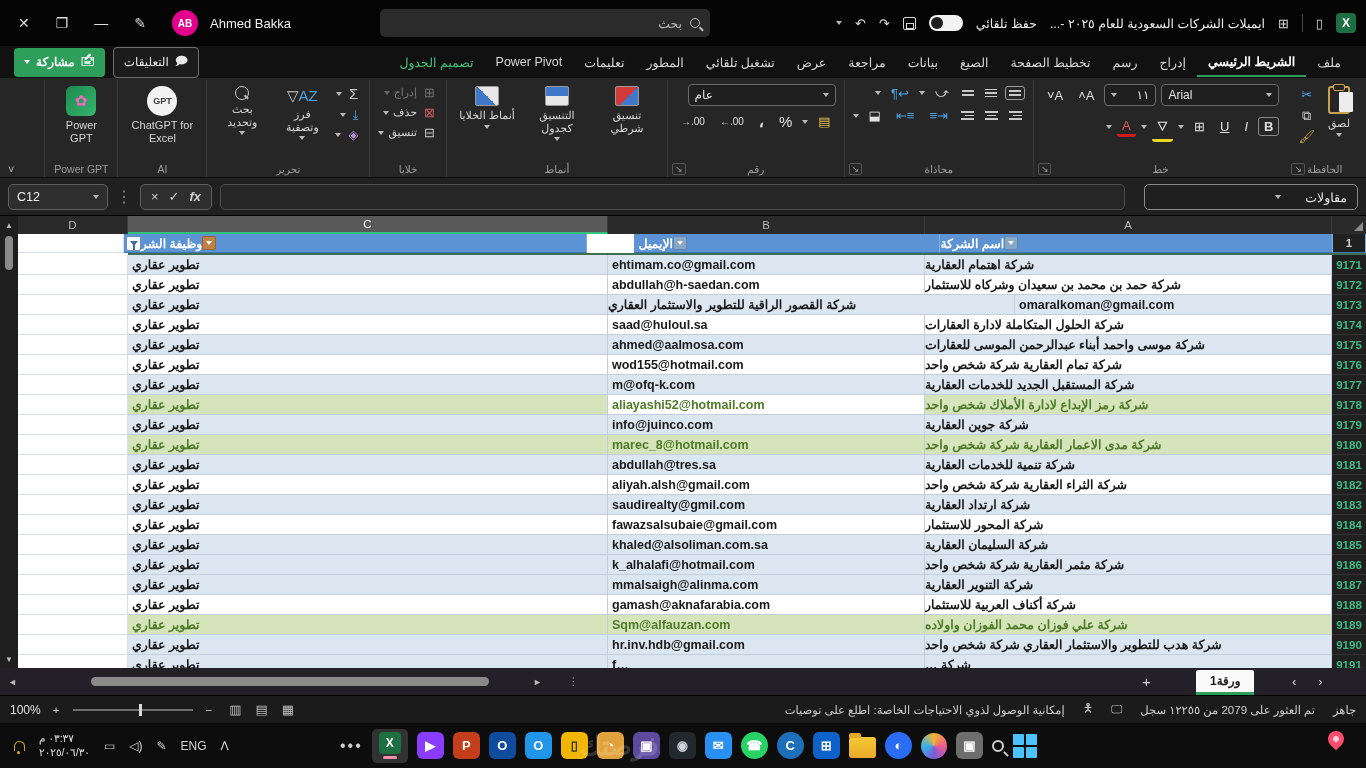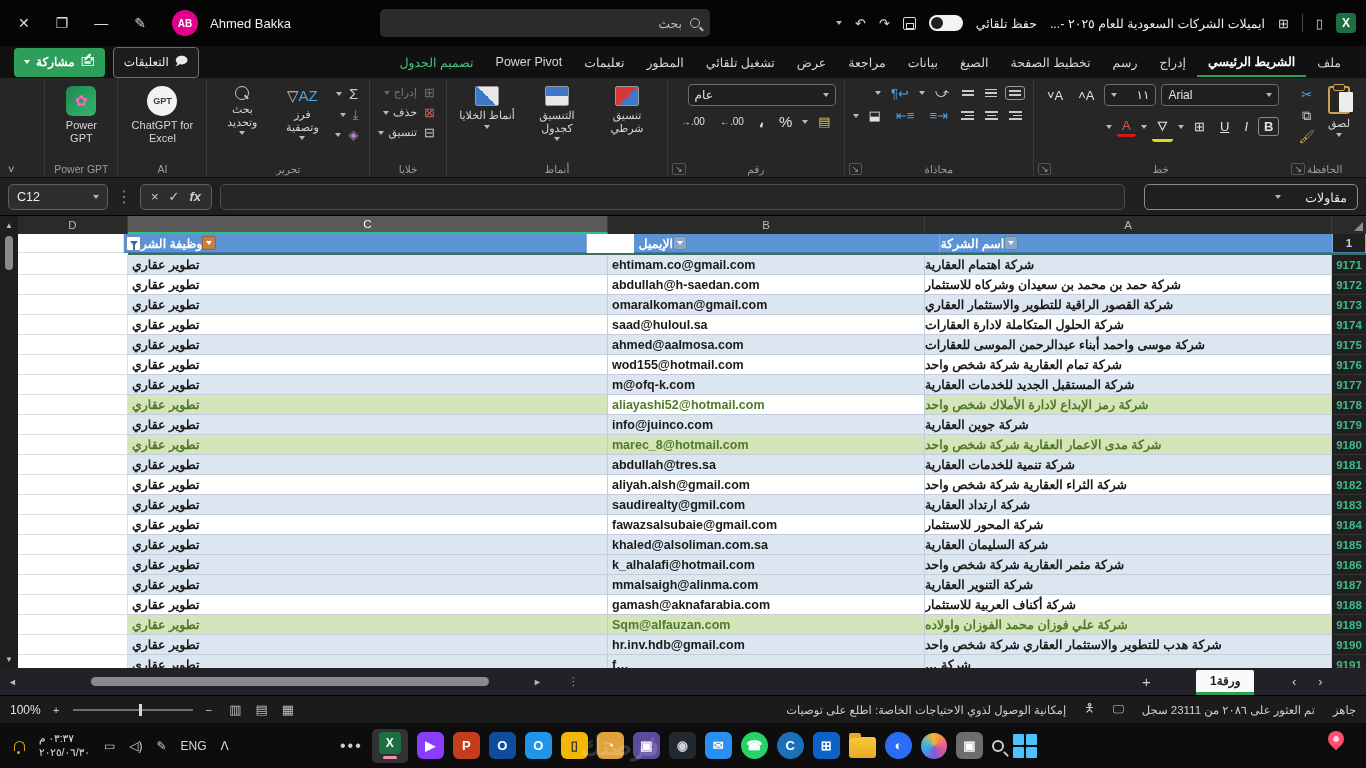--- a/index.html
+++ b/index.html
@@ -481,22 +481,22 @@
           <div class="grow">
             <span class="gcell cD band-white"></span>
             <span class="gcell cC band-white">تطوير عقاري</span>
             <span class="gcell cB band-white">abdullah@h-saedan.com</span>
             <span class="gcell cA band-white">شركة حمد بن محمد بن سعيدان وشركاه للاستثمار</span>
             <span class="gcell cN">9172</span>
           </div>
           <div class="grow">
             <span class="gcell cD band-white"></span>
             <span class="gcell cC band-blue">تطوير عقاري</span>
+            <span class="gcell cA band-blue">شركة القصور الراقية للتطوير والاستثمار العقاري</span>
             <span class="gcell cB band-blue">omaralkoman@gmail.com</span>
-            <span class="gcell cA band-blue">شركة القصور الراقية للتطوير والاستثمار العقاري</span>
             <span class="gcell cN">9173</span>
           </div>
           <div class="grow">
             <span class="gcell cD band-white"></span>
             <span class="gcell cC band-white">تطوير عقاري</span>
             <span class="gcell cB band-white">saad@huloul.sa</span>
             <span class="gcell cA band-white">شركة الحلول المتكاملة لادارة العقارات</span>
             <span class="gcell cN">9174</span>
           </div>
           <div class="grow">
@@ -646,21 +646,21 @@
     <span style="margin:0 6px 0 12px;">+</span>
     <span class="z-track">
         <span class="z-knob"></span>
       </span>
     <span style="margin:0 10px 0 4px;">−</span>
     <span class="viewbtn">▥</span>
     <span class="viewbtn">▤</span>
     <span class="viewbtn">▦</span>
     <span class="sb-right">
       <span>جاهز</span>
-      <span>تم العثور على ٢٠٨٦ من 23111 سجل</span>
+      <span>تم العثور على 2079 من ١٢٢٥٥ سجل</span>
       <span>🖵</span>
       <span class="acc-man">🯅</span>
       <span>إمكانية الوصول لذوي الاحتياجات الخاصة: اطلع على توصيات</span>
     </span>
   </div>
 
   <div class="taskbar">
     <div class="tray">
       <span class="bell"></span>
       <span class="clock">

